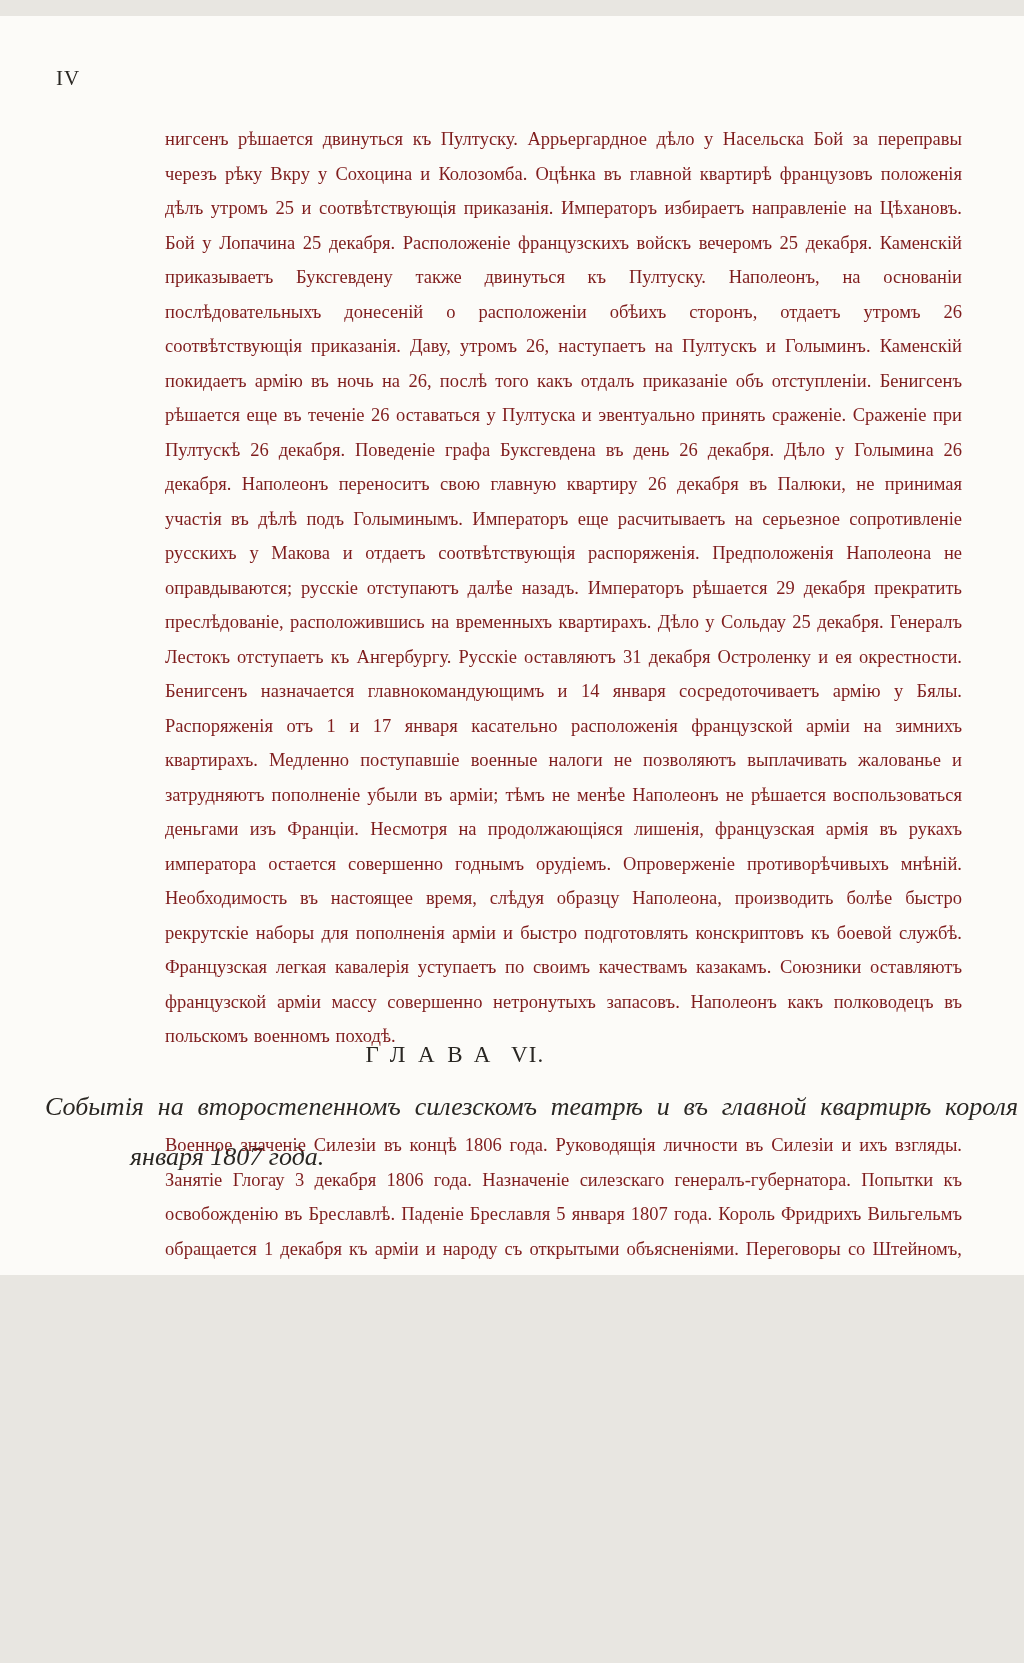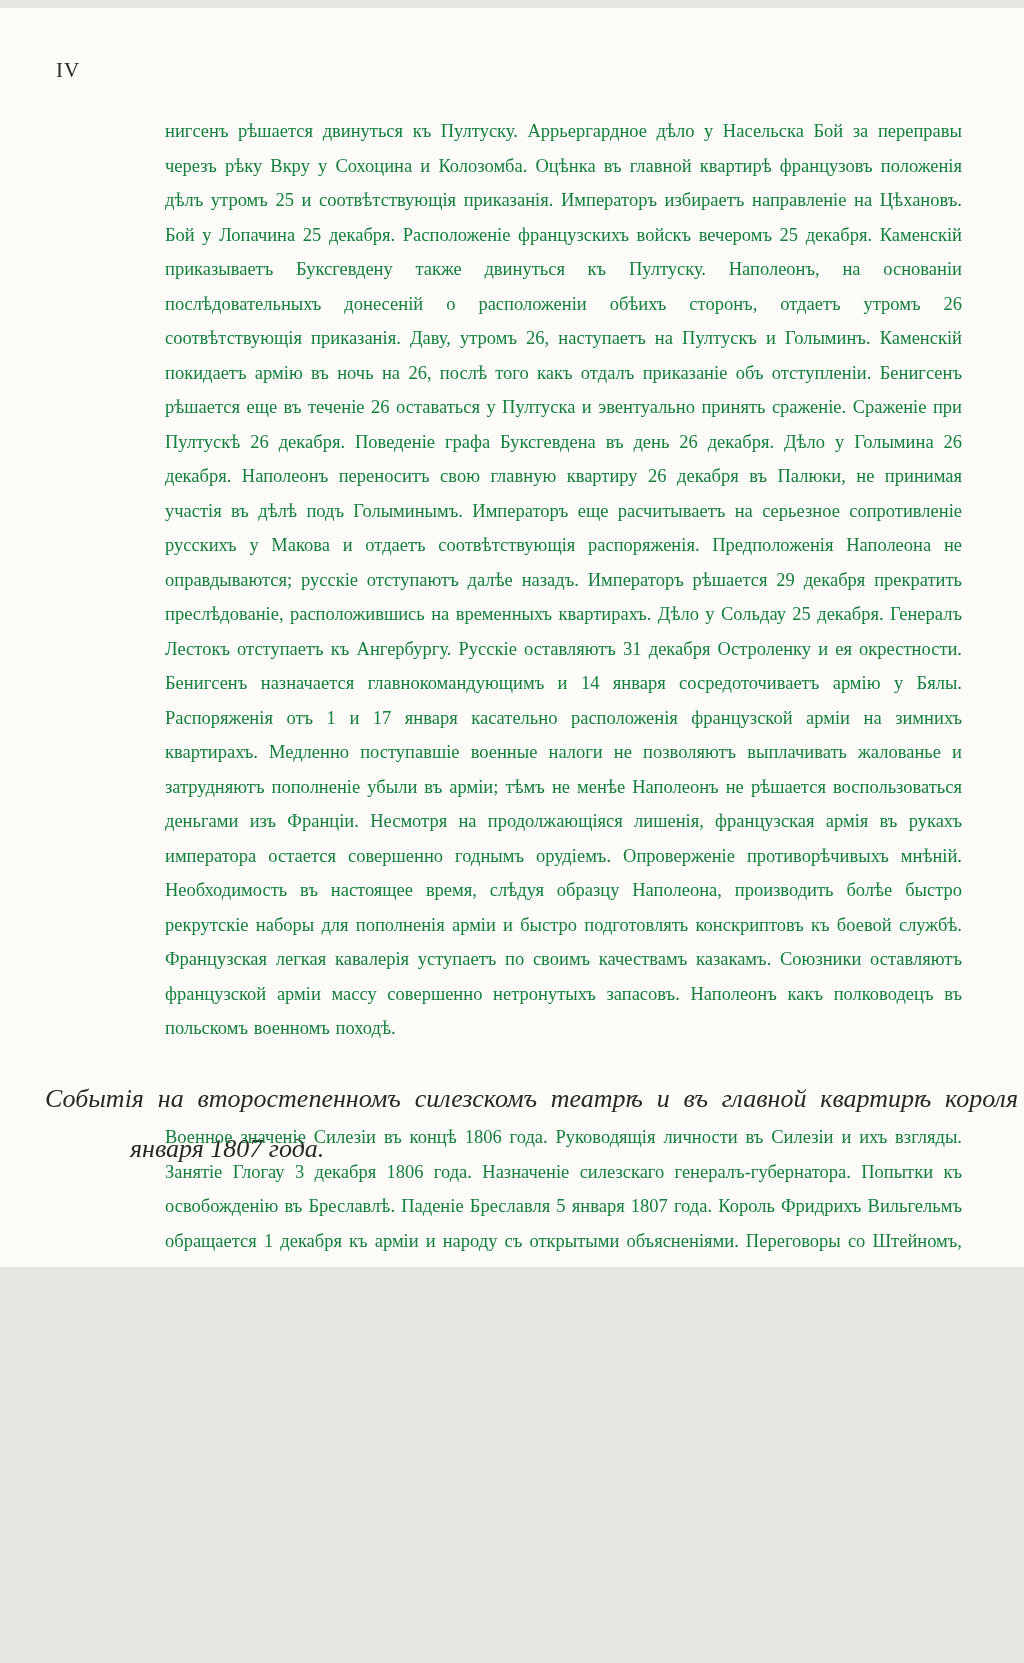--- a/index.html
+++ b/index.html
@@ -4,21 +4,21 @@
 <style>
   html, body {
     margin: 0;
     padding: 0;
     background: #e8e6e1;
   }
   #page {
     position: relative;
     width: 1024px;
     height: 1259px;
-    margin: 8px auto;
+    margin: 16px auto;
     background: #fcfbf8;
     color: #211e1b;
     font-family: "Liberation Serif", "DejaVu Serif", serif;
     overflow: hidden;
   }
   .page-number {
     position: absolute;
     top: 50px;
     left: 56px;
     font-size: 21px;
@@ -26,21 +26,21 @@
     color: #2a2723;
   }
   .summary {
     position: absolute;
     left: 165px;
     width: 797px;
     font-size: 18.5px;
     line-height: 34.5px;
     text-align: justify;
     text-justify: inter-word;
-    color: #15803d;
+    color: #7f1d1d;
     word-spacing: 1px;
   }
   .summary.first {
     top: 106px;
   }
   .summary.second {
     top: 1112px;
   }
   .chapter-heading {
     position: absolute;
@@ -84,20 +84,23 @@
 </style>
 </head>
 <body>
 
 <div id="page">
 
   <div class="page-number">IV</div>
 
   <div class="summary first">нигсенъ рѣшается двинуться къ Пултуску. Аррьергардное дѣло у Насельска Бой за переправы черезъ рѣку Вкру у Сохоцина и Колозомба. Оцѣнка въ главной квартирѣ французовъ положенія дѣлъ утромъ 25 и соотвѣтствующія приказанія. Императоръ избираетъ направленіе на Цѣхановъ. Бой у Лопачина 25 декабря. Расположеніе французскихъ войскъ вечеромъ 25 декабря. Каменскій приказываетъ Буксгевдену также двинуться къ Пултуску. Наполеонъ, на основаніи послѣдовательныхъ донесеній о расположеніи обѣихъ сторонъ, отдаетъ утромъ 26 соотвѣтствующія приказанія. Даву, утромъ 26, наступаетъ на Пултускъ и Голыминъ. Каменскій покидаетъ армію въ ночь на 26, послѣ того какъ отдалъ приказаніе объ отступленіи. Бенигсенъ рѣшается еще въ теченіе 26 оставаться у Пултуска и эвентуально принять сраженіе. Сраженіе при Пултускѣ 26 декабря. Поведеніе графа Буксгевдена въ день 26 декабря. Дѣло у Голымина 26 декабря. Наполеонъ переноситъ свою главную квартиру 26 декабря въ Палюки, не принимая участія въ дѣлѣ подъ Голыминымъ. Императоръ еще расчитываетъ на серьезное сопротивленіе русскихъ у Макова и отдаетъ соотвѣтствующія распоряженія. Предположенія Наполеона не оправдываются; русскіе отступаютъ далѣе назадъ. Императоръ рѣшается 29 декабря прекратить преслѣдованіе, расположившись на временныхъ квартирахъ. Дѣло у Сольдау 25 декабря. Генералъ Лестокъ отступаетъ къ Ангербургу. Русскіе оставляютъ 31 декабря Остроленку и ея окрестности. Бенигсенъ назначается главнокомандующимъ и 14 января сосредоточиваетъ армію у Бялы. Распоряженія отъ 1 и 17 января касательно расположенія французской арміи на зимнихъ квартирахъ. Медленно поступавшіе военные налоги не позволяютъ выплачивать жалованье и затрудняютъ пополненіе убыли въ арміи; тѣмъ не менѣе Наполеонъ не рѣшается воспользоваться деньгами изъ Франціи. Несмотря на продолжающіяся лишенія, французская армія въ рукахъ императора остается совершенно годнымъ орудіемъ. Опроверженіе противорѣчивыхъ мнѣній. Необходимость въ настоящее время, слѣдуя образцу Наполеона, производить болѣе быстро рекрутскіе наборы для пополненія арміи и быстро подготовлять конскриптовъ къ боевой службѣ. Французская легкая кавалерія уступаетъ по своимъ качествамъ казакамъ. Союзники оставляютъ французской арміи массу совершенно нетронутыхъ запасовъ. Наполеонъ какъ полководецъ въ польскомъ военномъ походѣ.</div>
 
+  <div class="chapter-heading">
+    <span class="spaced">ГЛАВА</span><span class="numeral">VI.</span>
+  </div>
 
   <div class="chapter-subtitle">Событія на второстепенномъ силезскомъ театрѣ и въ главной квартирѣ короля до января 1807 года.</div>
 
   <div class="summary second">Военное значеніе Силезіи въ концѣ 1806 года. Руководящія личности въ Силезіи и ихъ взгляды. Занятіе Глогау 3 декабря 1806 года. Назначеніе силезскаго генералъ-губернатора. Попытки къ освобожденію въ Бреславлѣ. Паденіе Бреславля 5 января 1807 года. Король Фридрихъ Вильгельмъ обращается 1 декабря къ арміи и народу съ открытыми объясненіями. Переговоры со Штейномъ, чтобы побудить послѣдняго принять должность министра иностранныхъ дѣлъ. Назначенный 19 декабря министромъ иностранныхъ дѣлъ генералъ фонъ Цастровъ уговариваетъ короля сдѣлать предложеніе императору Александру начать снова переговоры съ Наполеономъ. Извѣстія объ отступленіи послѣ дѣлъ у Пултуска и Сольдау побуждаютъ короля переѣхать 6 января 1807 г. въ Мемель.</div>
 
   <div class="divider"></div>
 
 </div>
 
 </body></html>

